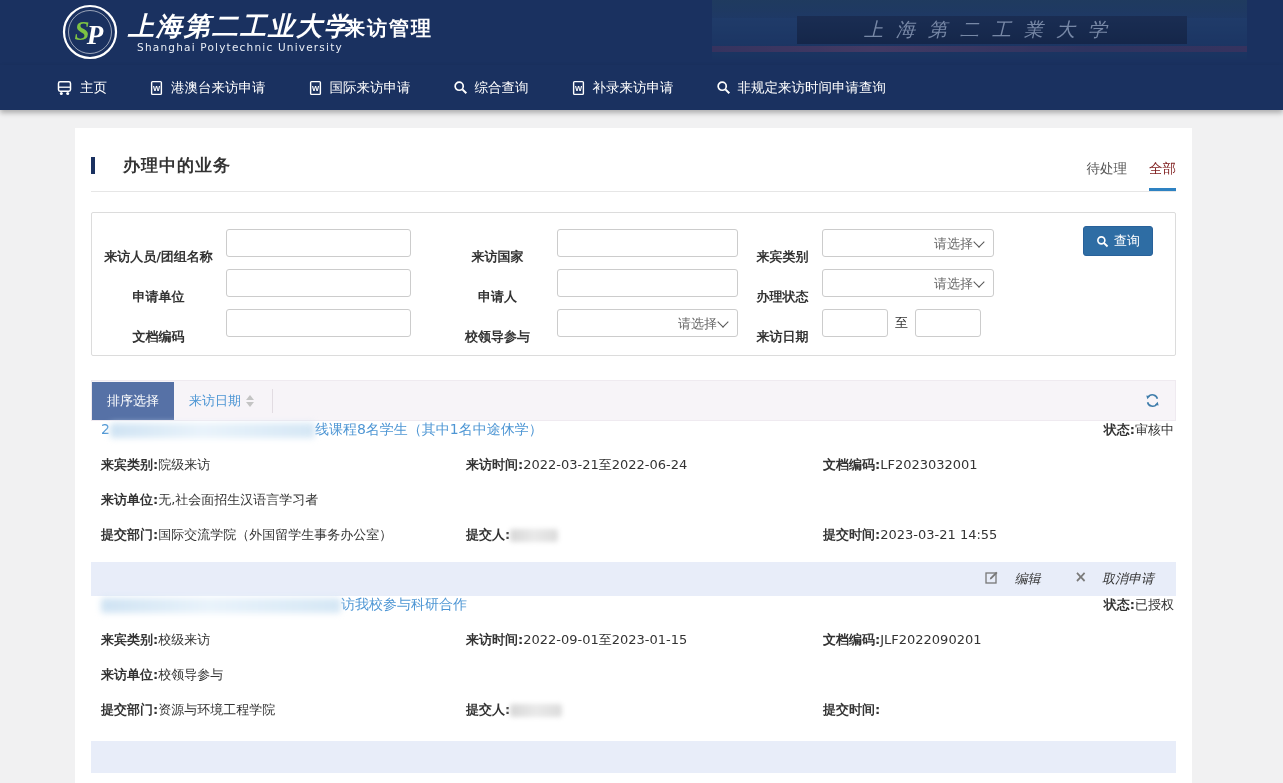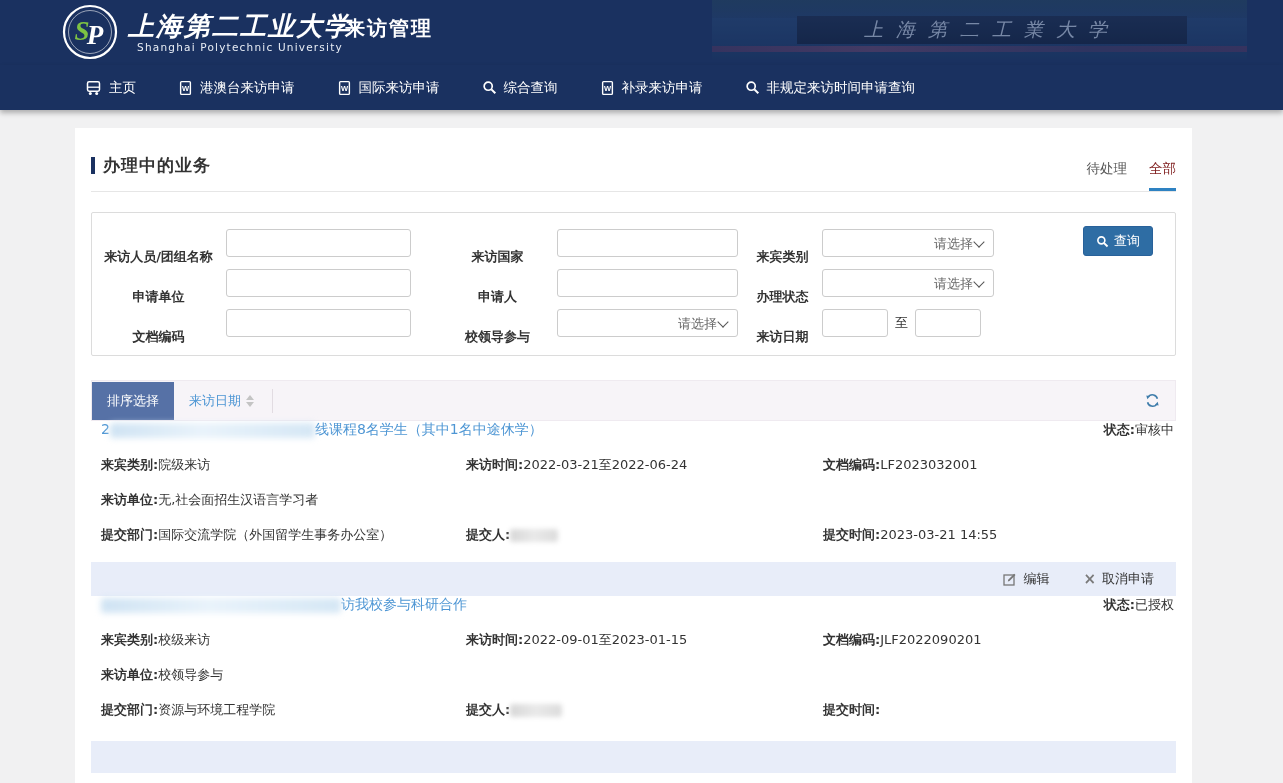--- a/index.html
+++ b/index.html
@@ -16,30 +16,30 @@
   .app-title { position:absolute; left:345px; top:15px; color:#fff; font-size:20px; font-weight:bold; letter-spacing:2px; }
   .banner-photo { position:absolute; left:712px; top:0; width:535px; height:60px; overflow:hidden;
     background:linear-gradient(180deg,#23406f 0%,#2a4a78 28%,#1f3a66 100%); }
   .banner-trees { position:absolute; inset:0 0 42px 0; background:linear-gradient(180deg,rgba(46,80,92,.55),rgba(34,58,96,.35)); }
   .banner-sign { position:absolute; left:85px; right:60px; top:16px; height:28px; background:linear-gradient(180deg,#20304e,#16243e);
     display:flex; align-items:center; justify-content:center; }
   .banner-sign span { font-family:"DejaVu Serif","Liberation Serif",serif; font-style:italic; color:#c9d5e6; font-size:19px; letter-spacing:13px; white-space:nowrap; }
   .banner-flowers { position:absolute; left:0; right:0; top:46px; height:6px; background:linear-gradient(90deg,#5e3a63,#7c4a6e 30%,#4d3c66 70%,#5e3a63); opacity:.8; }
   .banner-tint { position:absolute; inset:0; background:rgba(21,42,88,.45); }
 
-  .navbar { position:relative; height:45px; background:#1a3160; display:flex; align-items:center; padding-left:85px;
+  .navbar { position:relative; height:45px; background:#1a3160; display:flex; align-items:center; padding-left:56px;
     box-shadow:0 3px 5px rgba(0,0,0,.28); z-index:5; }
   .nav-item { display:flex; align-items:center; gap:7px; color:#fff; font-size:13.5px; margin-right:42px; cursor:pointer; white-space:nowrap; }
   .nav-item svg { display:block; }
 
   
   .card { width:1117px; margin:18px 0 0 75px; background:#fff; min-height:655px; padding:10px 16px 0 16px; }
 
   .section-head { display:flex; align-items:flex-end; justify-content:space-between; padding-top:16px; border-bottom:1px solid #e6e6e6; }
-  .section-title { display:flex; align-items:center; padding-bottom:14px; }
+  .section-title { display:flex; align-items:center; padding-bottom:14px;gap:20px; }
   .title-bar { width:4px; height:17px; background:#1a3160; margin-right:8px; }
   .section-title h2 { font-size:17px; color:#333; font-weight:bold; letter-spacing:1px; }
   .tabs { display:flex; gap:22px; }
   .tab { font-size:13.5px; color:#555; padding-bottom:10px; cursor:pointer; }
   .tab.active { color:#7f1d1d; border-bottom:3px solid #2e82c2; }
 
   
   .form-box { position:relative; border:1px solid #dcdcdc; border-radius:2px; margin-top:20px; padding:10px 0 12px 6px; }
   .form-row { display:flex; align-items:center; height:40px; }
   .fg { display:flex; align-items:center; }
@@ -77,21 +77,21 @@
   .rec-title { font-size:14px; color:#4e96d4; text-decoration:none; cursor:pointer; white-space:nowrap; }
   .rec-status { font-size:13px; color:#333; white-space:nowrap; }
   .rec-status b { font-weight:bold; }
   .rec-grid { display:grid; grid-template-columns:365px 357px 1fr; font-size:13px; color:#333; margin-top:17px; }
   .rec-grid .lbl { font-weight:bold; }
   .redact { display:inline-block; vertical-align:middle; border-radius:3px; filter:blur(3px); }
   .redact-blue { height:15px; background:linear-gradient(90deg,#cfe3f3,#e9f3fb 45%,#d5e7f5); }
   .redact-gray { height:13px; background:linear-gradient(90deg,#d7d7d7,#e9e9e9 50%,#dcdcdc); filter:blur(2.5px); }
 
   .action-bar { margin-top:18px; height:34px; background:#e8edf9; display:flex; align-items:center; justify-content:flex-end; gap:34px; padding-right:22px; }
-  .action { display:flex; align-items:center; gap:6px; font-size:13px; color:#333; cursor:pointer; }
+  .action { display:flex; align-items:flex-start; gap:15px; font-size:13px; color:#333; cursor:pointer;font-style:italic; }
   .x-glyph { color:#7a7a7a; font-weight:bold; font-size:15px; line-height:1; }
 
   .bottom-bar { margin-top:22px; height:32px; background:#e8edf9; }
 </style>
 </head>
 <body>
 
 <div class="topbar">
   <div class="brand">
     <svg class="logo" viewBox="0 0 56 56">

